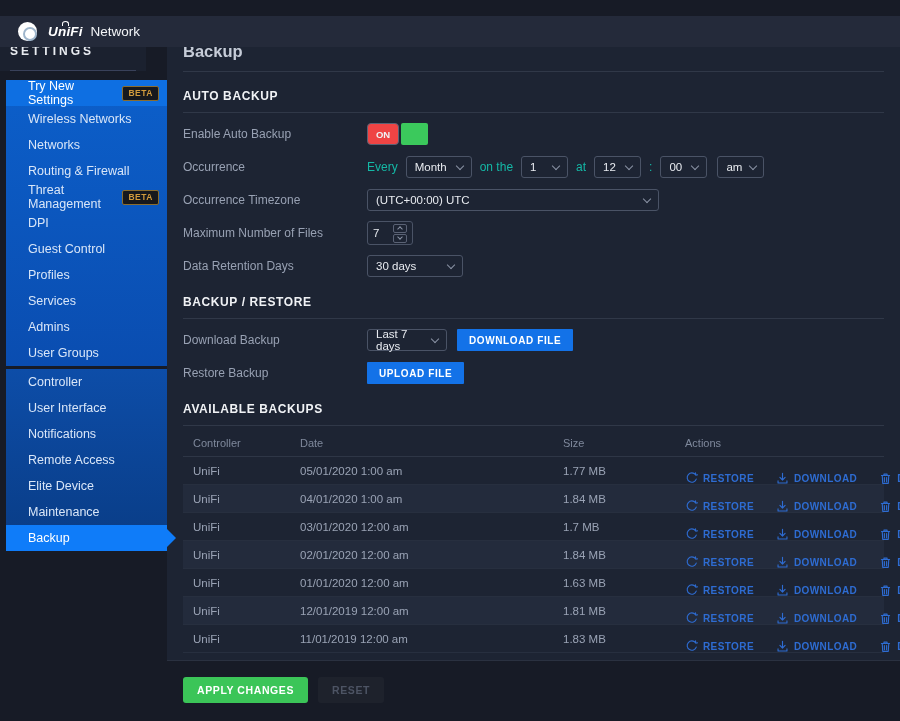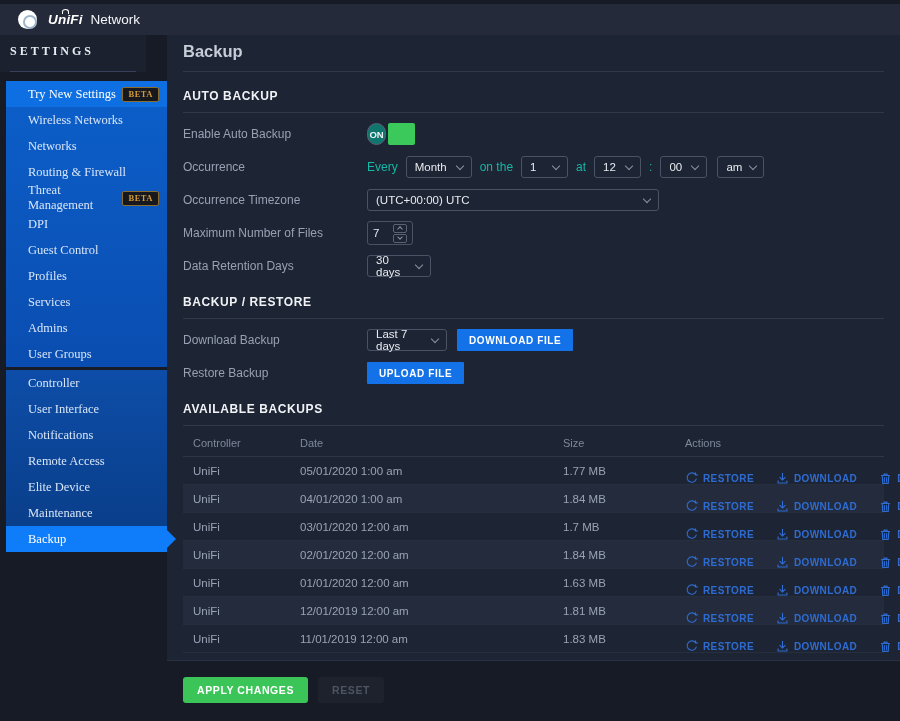--- a/index.html
+++ b/index.html
@@ -3,34 +3,34 @@
 <meta charset="utf-8">
 <style>
   * { margin:0; padding:0; box-sizing:border-box; }
   html,body { width:900px; height:721px; }
   body {
     font-family:"Liberation Sans", sans-serif;
     background:#171b26; color:#e8ebf0; overflow:hidden; position:relative;
   }
   
   .app-header {
-    position:absolute; top:4px; left:0; width:900px; height:31px;
+    position:absolute; top:16px; left:0; width:900px; height:31px;
     background:#242a3a; display:flex; align-items:center; padding-left:18px; z-index:30;
   }
   .logo-disc { width:19px; height:19px; border-radius:50%; background:#fff; position:relative; margin-right:11px; }
   .logo-disc::after { content:""; position:absolute; left:4.5px; top:4.5px; width:10px; height:10px;
     border-radius:50%; border:2.2px solid #9fb6cc; }
   .brand { font-size:13.5px; color:#fff; position:relative; }
   .brand-bold { font-weight:bold; font-style:italic; letter-spacing:.2px; }
   .wifi-arc { position:absolute; top:-3px; left:14px; width:7px; height:5px;
     border:1.2px solid #fff; border-bottom:none; border-radius:100% 100% 0 0; }
   .brand-light { font-weight:300; margin-left:4px; color:#f2f4f7; }
 
   
-  .sidebar { position:absolute; top:31px; left:0; width:146px; height:690px; background:#171b26; z-index:20;font-family:Liberation Serif, serif; }
+  .sidebar { position:absolute; top:31px; left:0; width:146px; height:690px; background:#171b26; z-index:20; }
   .sidebar-top { background:#1b212f; padding:13px 10px 0 10px; }
   .sidebar-heading { font-size:12px; letter-spacing:3px; color:#e8ebf0; font-weight:bold; padding-bottom:12px; }
   .sidebar-divider { height:1px; background:#39415a; margin:0 0 9px 0; }
   .nav-group { margin-left:6px; width:161px; overflow:visible; }
   .nav-group.g1 { background:linear-gradient(#0c5fca,#0a4db0); }
   .nav-group.g2 { background:linear-gradient(#0d4da8,#093c85); margin-top:3px; }
   .nav-item { height:26px; display:flex; align-items:center; padding:0 8px 0 22px;
     font-size:12.5px; color:#d9e6f8; cursor:pointer; position:relative; }
   .nav-group.g1 .nav-item.selected { background:#0e6fe2; color:#fff; }
   .nav-group.g2 .nav-item.selected { background:#0f7cf9; color:#fff; }
@@ -50,25 +50,25 @@
   .form-label { width:184px; font-size:12px; color:#98a1b3; flex-shrink:0; }
   .inline-text { font-size:12px; color:#14b8a6; margin:0 8px; }
   .inline-text.first { margin-left:0; }
 
   
   .select { height:22px; border:1px solid #4a5366; border-radius:3px; background:#1d2433;
     display:flex; align-items:center; justify-content:space-between; padding:0 8px;
     font-size:11.5px; color:#e8ebf0; cursor:pointer; }
   .chev { width:6px; height:6px; border-right:1.4px solid #8a93a5; border-bottom:1.4px solid #8a93a5;
     transform:rotate(45deg); margin-top:-3px; margin-left:8px; flex-shrink:0; }
-  .w-freq{width:66px;} .w-sm{width:47px;} .w-tz{width:292px;} .w-ret{width:64px;}
+  .w-freq{width:66px;} .w-sm{width:47px;} .w-tz{width:292px;} .w-ret{width:96px;}
   .w-dl{width:80px;}
 
   .toggle { display:flex; align-items:center; cursor:pointer; }
-  .toggle-on { width:19px; height:22px; border:1px solid #5a6275; border-radius:10px; background:#0f766e;
+  .toggle-on { width:32px; height:22px; border:1px solid #5a6275; border-radius:4px; background:#ef4444;
     display:flex; align-items:center; justify-content:center; font-size:9.5px; font-weight:bold; color:#f0f2f5; }
   .toggle-green { width:27px; height:22px; background:#3bc95c; border-radius:2px; margin-left:2px; }
 
   .stepper-box { height:24px; border:1px solid #4a5366; border-radius:3px; display:flex;
     align-items:center; padding:0 5px; background:#1d2433; }
   .stepper-value { width:18px; border:none; background:transparent; color:#e8ebf0; font-size:11.5px;
     font-family:"Liberation Sans", sans-serif; text-align:left; }
   .spinner { display:flex; flex-direction:column; gap:1px; margin-left:2px; }
   .spin-btn { width:14px; height:9px; border:1px solid #5a6275; border-radius:2px;
     display:flex; align-items:center; justify-content:center; cursor:pointer; }

